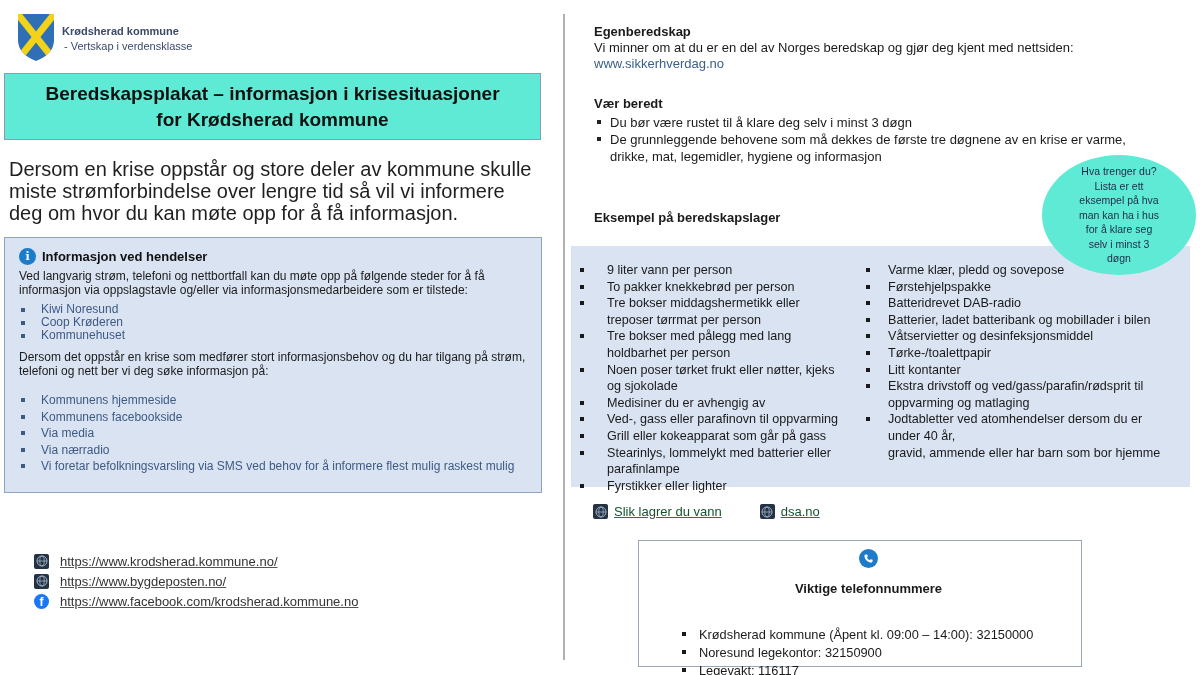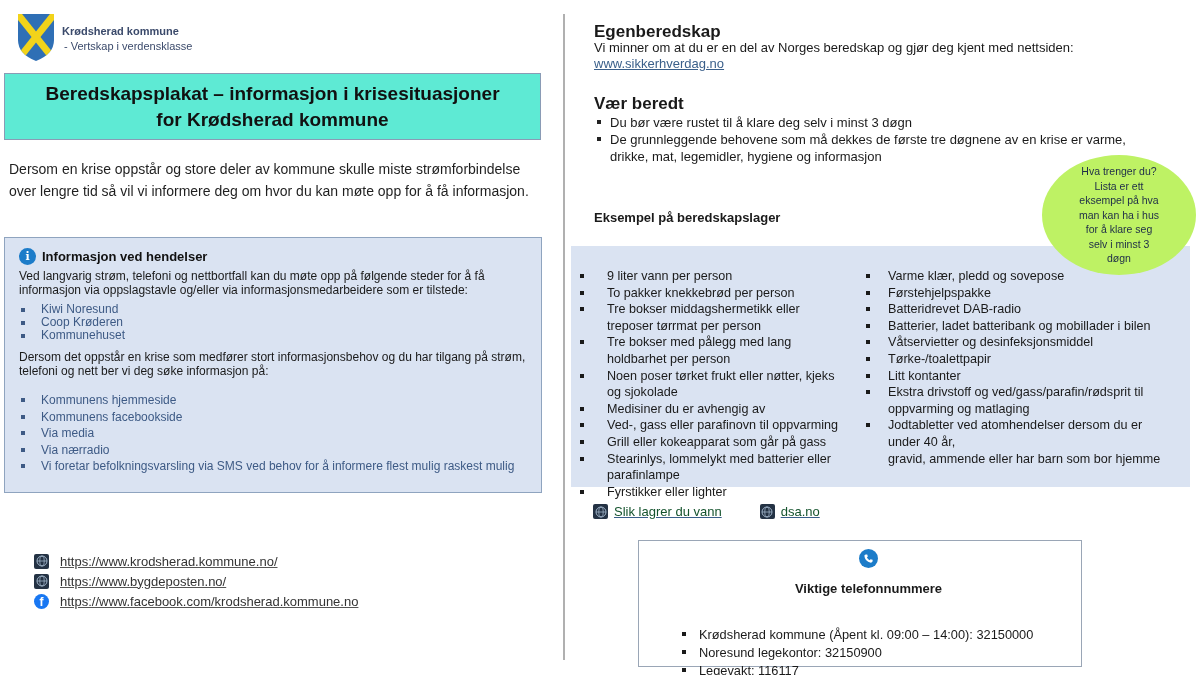--- a/index.html
+++ b/index.html
@@ -11,21 +11,21 @@
   
   .logo { left: 16px; top: 12px; width: 40px; height: 50px; }
   .org-name { left: 62px; top: 25px; font-size: 11px; font-weight: bold; color: #3b4a6b; text-align: right; }
   .org-tagline { left: 64px; top: 40px; font-size: 11px; color: #3b4a6b; }
 
   
   .title-box { left: 4px; top: 73px; width: 537px; height: 67px; background: #5eead4; border: 1px solid #8a9bb5;
     display: flex; flex-direction: column; align-items: center; justify-content: center; }
   .title-line { font-size: 19px; font-weight: bold; color: #111; line-height: 26px; }
 
-  .intro { left: 9px; top: 158px; width: 530px; font-size: 14px; line-height: 22px; color: #1f1f1f; }
+  .intro { left: 9px; top: 158px; width: 530px; font-size: 20px; line-height: 22px; color: #1f1f1f; }
 
   
   .info-box { left: 4px; top: 237px; width: 538px; height: 256px; background: #dae3f2; border: 1px solid #8fa4bf; padding: 10px 12px 0 14px; }
   .info-head { display: flex; align-items: center; gap: 6px; margin-bottom: 4px; }
   .info-icon { width: 17px; height: 17px; border-radius: 50%; background: #1c7cc9; color: #fff; font-size: 11px; font-weight: bold;
     display: flex; align-items: center; justify-content: center; font-family: "DejaVu Serif", serif; }
   .info-title { font-size: 13px; font-weight: bold; color: #111; }
   .info-p { font-size: 12px; line-height: 14px; color: #1a1a1a; }
   .info-list { list-style: none; margin: 6px 0 8px 0; }
   .info-list li { position: relative; padding-left: 22px; font-size: 12px; line-height: 13px; color: #3d5a85; }
@@ -41,38 +41,38 @@
   .globe svg { width: 12px; height: 12px; }
   .fb { width: 15px; height: 15px; border-radius: 50%; background: #1877f2; color: #fff; font-weight: bold; font-size: 12px;
     display: flex; align-items: flex-end; justify-content: center; overflow: hidden; font-family: "Liberation Sans", sans-serif; }
   .link-text { font-size: 13px; color: #333; text-decoration: underline; text-decoration-color: #555; }
 
   
   .divider { left: 563px; top: 14px; width: 2px; height: 646px; background: #b0b0b0; }
 
   
   .right-sec { left: 594px; font-size: 13px; color: #1a1a1a; line-height: 16px; }
-  .sec-title { font-weight: bold; font-size: 17px; }
-  .url-link { color: #3a5f8a; text-decoration: underline; }
+  .sec-title { font-weight: bold; font-size: 13px; }
+  .url-link { color: #3a5f8a; }
   .beredt-list { list-style: none; margin-top: 2px; }
   .beredt-list li { position: relative; padding-left: 16px; line-height: 17px; }
   .beredt-list li::before { content: ""; position: absolute; left: 3px; top: 6px; width: 4px; height: 4px; background: #222; }
 
   .ex-title { left: 594px; top: 210px; font-size: 13px; font-weight: bold; }
 
-  .inventory { left: 571px; top: 246px; width: 619px; height: 241px; background: #dae3f2; display: flex; padding-top: 22px; }
+  .inventory { left: 571px; top: 246px; width: 619px; height: 241px; background: #dae3f2; display: flex; padding-top: 16px; }
   .inv-col { list-style: none; }
   .inv-col li { position: relative; font-size: 12.6px; line-height: 16.6px; color: #1a1a1a; }
   .inv-col li::before { content: ""; position: absolute; top: 6px; width: 4px; height: 4px; background: #1a1a1a; }
   .inv-col.left { width: 275px; padding-left: 36px; }
   .inv-col.left li::before { left: -27px; }
   .inv-col.right { width: 330px; padding-left: 42px; }
   .inv-col.right li::before { left: -22px; }
 
-  .bubble { left: 1042px; top: 155px; width: 154px; height: 120px; border-radius: 50%; background: #bef264;
+  .bubble { left: 1042px; top: 155px; width: 154px; height: 120px; border-radius: 50%; background: #5eead4;
     display: flex; align-items: center; justify-content: center; text-align: center; }
   .bubble-text { width: 100px; font-size: 10.5px; line-height: 14.5px; color: #1d2b48; white-space: pre-line; }
 
   .res-links { left: 593px; top: 504px; display: flex; gap: 38px; }
   .res-link { display: flex; align-items: center; gap: 6px; }
   .res-link .link-text { color: #14532d; font-size: 13px; text-decoration-color: #3a5f8a; }
 
   
   .phone-box { left: 638px; top: 540px; width: 444px; height: 127px; border: 1px solid #9aa6b6; background: #fff; padding: 8px 0 0 17px; }
   .phone-head { display: flex; align-items: center; gap: 7px; flex-direction: column; }

